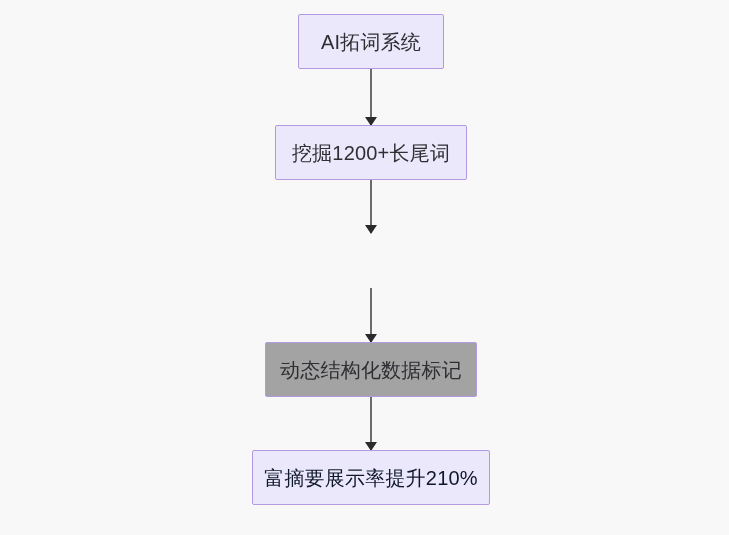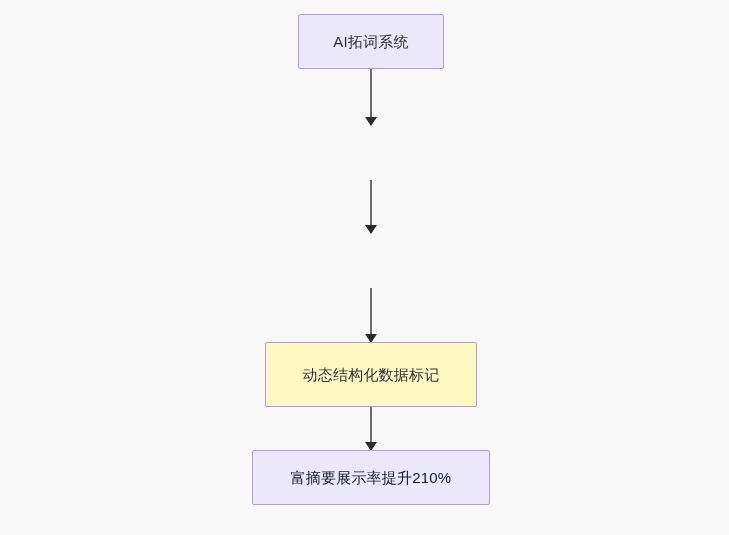--- a/index.html
+++ b/index.html
@@ -27,21 +27,21 @@
     border: 1.6px solid #b39ae0;
     border-radius: 2px;
     display: flex;
     align-items: center;
     justify-content: center;
     z-index: 2;
   }
 
   .node-label {
     color: #2e2e33;
-    font-size: 15px;
+    font-size: 20px;
     line-height: 1.2;
     letter-spacing: 0.2px;
     white-space: nowrap;
     text-align: center;
   }
 
   .edge {
     position: absolute;
     z-index: 1;
   }
@@ -87,23 +87,26 @@
 
   <div class="edge" style="left: 370px; top: 397px; height: 53px; width: 2px;">
     <div class="edge-line" style="height: 53px; background: rgb(107, 107, 111);"></div>
     <div class="edge-arrow" style="border-top-color: rgb(43, 43, 46);"></div>
   </div>
 
   <div class="node-box" style="left: 298px; top: 14px; width: 146px; height: 55px; background: rgb(236, 232, 251); border-color: rgb(179, 154, 224);">
     <span class="node-label" style="color: rgb(46, 46, 51);">AI拓词系统</span>
   </div>
 
+  <div class="node-box" style="left: 275px; top: 125px; width: 192px; height: 55px; background: rgb(236, 232, 251); border-color: rgb(179, 154, 224);">
+    <span class="node-label" style="color: rgb(46, 46, 51);">挖掘1200+长尾词</span>
+  </div>
 
 
-  <div class="node-box" style="left: 265px; top: 342px; width: 212px; height: 65px; background: #fef9c3; border-color: rgb(179, 154, 224);">
+  <div class="node-box" style="left: 265px; top: 342px; width: 212px; height: 55px; background: #a3a3a3; border-color: rgb(179, 154, 224);">
     <span class="node-label" style="color: rgb(46, 46, 51);">动态结构化数据标记</span>
   </div>
 
   <div class="node-box" style="left: 252px; top: 450px; width: 238px; height: 55px; background: rgb(236, 232, 251); border-color: rgb(179, 154, 224);">
     <span class="node-label" style="color: #0f172a;">富摘要展示率提升210%</span>
   </div>
 
 </div>
 
 </body></html>

